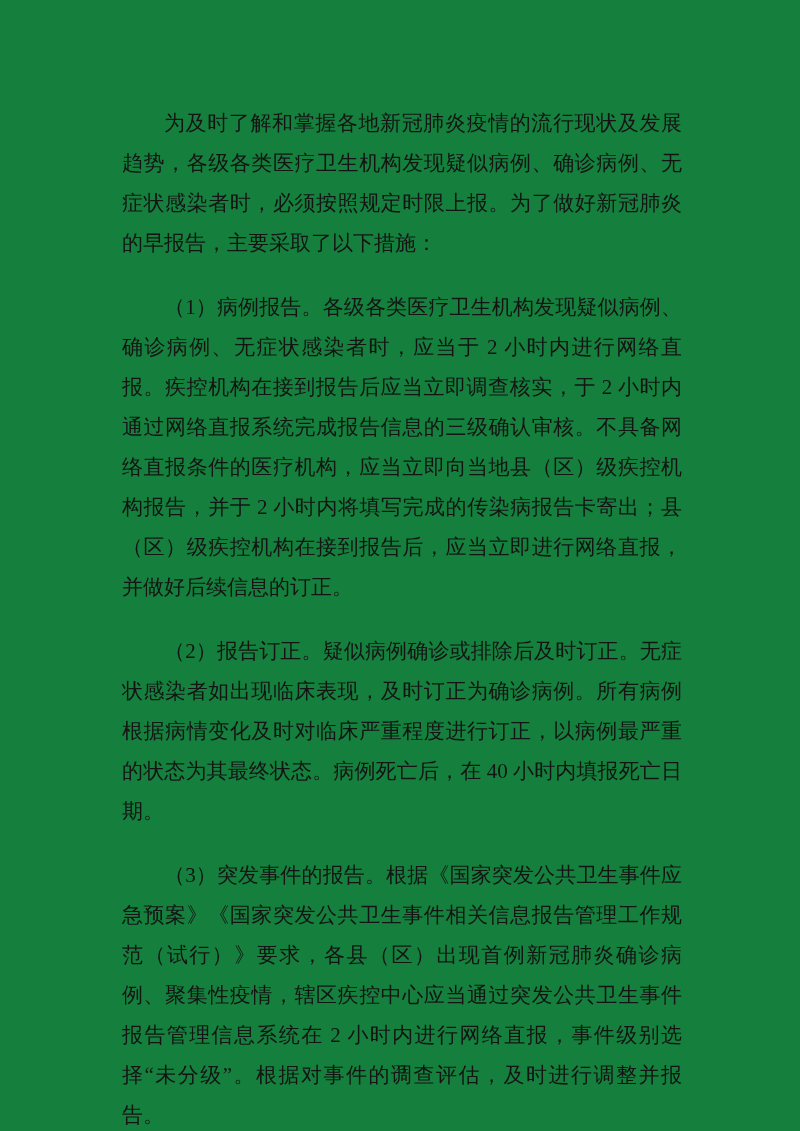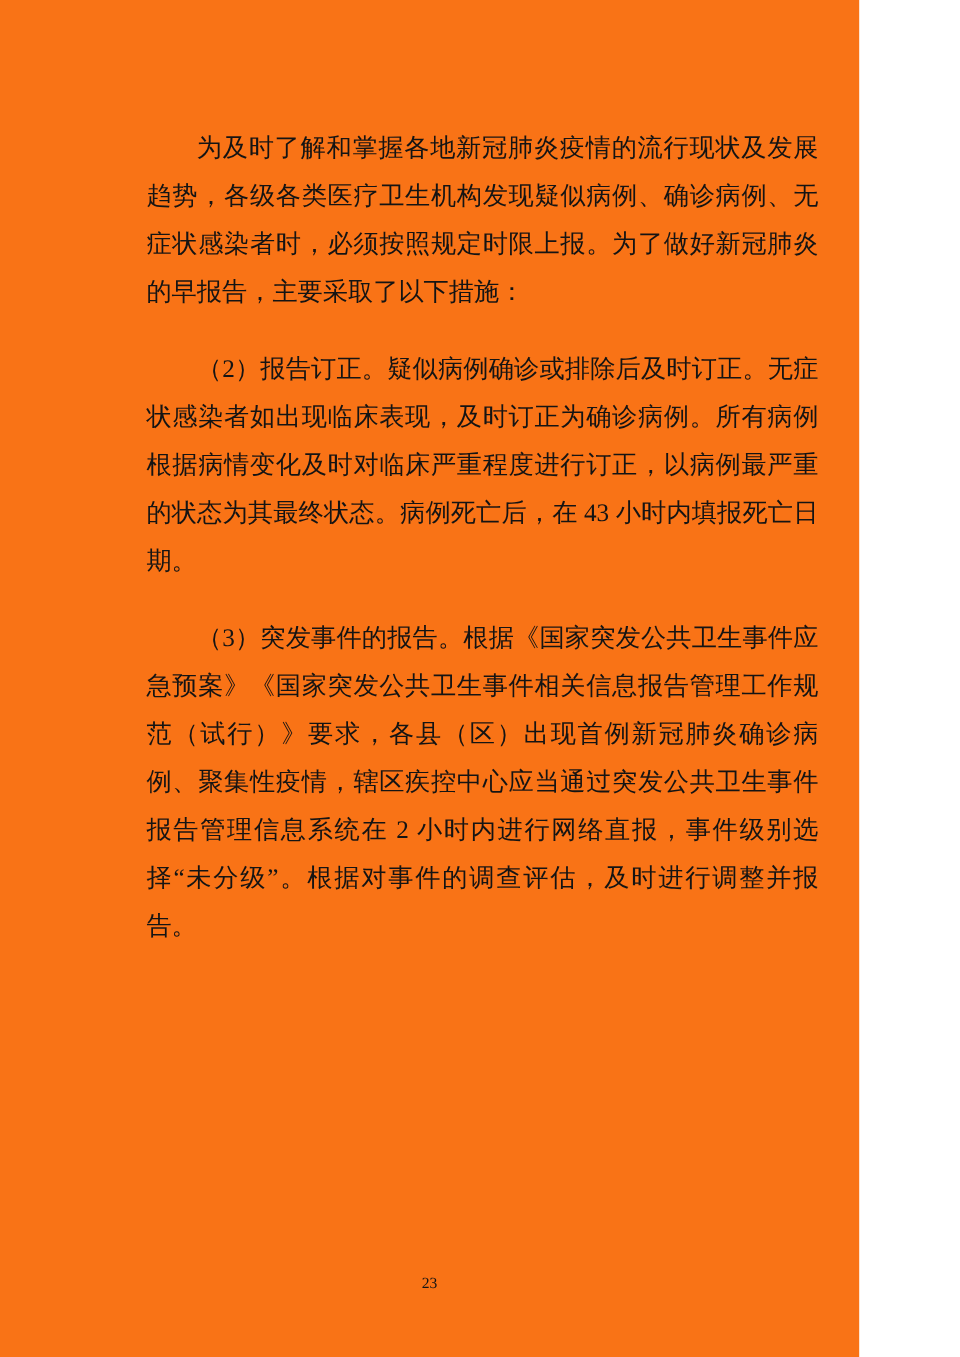--- a/index.html
+++ b/index.html
@@ -3,23 +3,23 @@
 <meta charset="utf-8">
 <style>
   * { box-sizing: border-box; }
   html, body {
     margin: 0;
     padding: 0;
     background: #ffffff;
   }
   .page {
     position: relative;
-    width: 716px;
+    width: 800px;
     height: 1131px;
-    background: #f97316;
+    background: #15803d;
     overflow: hidden;
     font-family: "Liberation Serif", "DejaVu Serif", serif;
     color: #141414;
   }
   .content {
     position: absolute;
     left: 122px;
     top: 103px;
     width: 560px;
   }
@@ -46,17 +46,18 @@
     color: #141414;
     margin-top: 28px;
   }
 </style>
 </head>
 <body>
 
 <div class="page">
   <div class="content">
     <p class="para">为及时了解和掌握各地新冠肺炎疫情的流行现状及发展趋势，各级各类医疗卫生机构发现疑似病例、确诊病例、无症状感染者时，必须按照规定时限上报。为了做好新冠肺炎的早报告，主要采取了以下措施：</p>
-    <p class="para">（2）报告订正。疑似病例确诊或排除后及时订正。无症状感染者如出现临床表现，及时订正为确诊病例。所有病例根据病情变化及时对临床严重程度进行订正，以病例最严重的状态为其最终状态。病例死亡后，在 43 小时内填报死亡日期。</p>
+    <p class="para">（1）病例报告。各级各类医疗卫生机构发现疑似病例、确诊病例、无症状感染者时，应当于 2 小时内进行网络直报。疾控机构在接到报告后应当立即调查核实，于 2 小时内通过网络直报系统完成报告信息的三级确认审核。不具备网络直报条件的医疗机构，应当立即向当地县（区）级疾控机构报告，并于 2 小时内将填写完成的传染病报告卡寄出；县（区）级疾控机构在接到报告后，应当立即进行网络直报，并做好后续信息的订正。</p>
+    <p class="para">（2）报告订正。疑似病例确诊或排除后及时订正。无症状感染者如出现临床表现，及时订正为确诊病例。所有病例根据病情变化及时对临床严重程度进行订正，以病例最严重的状态为其最终状态。病例死亡后，在 40 小时内填报死亡日期。</p>
     <p class="para">（3）突发事件的报告。根据《国家突发公共卫生事件应急预案》《国家突发公共卫生事件相关信息报告管理工作规范（试行）》要求，各县（区）出现首例新冠肺炎确诊病例、聚集性疫情，辖区疾控中心应当通过突发公共卫生事件报告管理信息系统在 2 小时内进行网络直报，事件级别选择“未分级”。根据对事件的调查评估，及时进行调整并报告。</p>
   </div>
   <div class="page-number">23</div>
 </div>
 
 </body></html>

